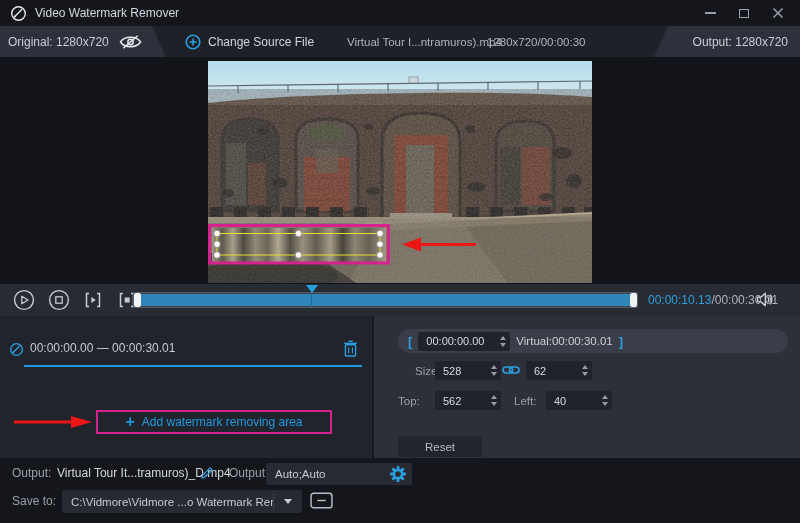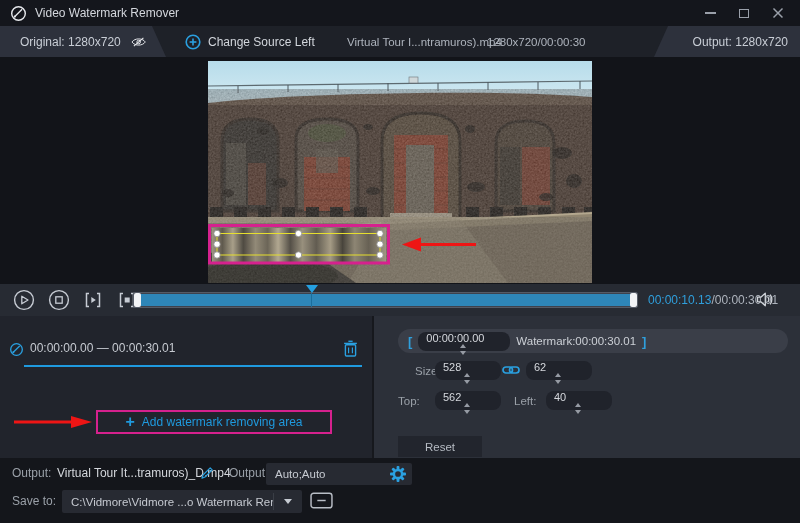--- a/index.html
+++ b/index.html
@@ -15,21 +15,21 @@
   .titlebar .logo { width:17px; height:17px; margin-right:8px; }
   .title-text { font-size:12px; color:#d4d7dd; }
   .win-controls { margin-left:auto; display:flex; align-items:center; gap:22px; padding-right:6px; }
   .win-btn { width:12px; height:12px; display:flex; align-items:center; justify-content:center; cursor:pointer; }
   .min-glyph { width:11px; height:2px; background:#9aa0aa; }
   .max-glyph { width:10px; height:9px; border:1.5px solid #9aa0aa; }
   
   .toolbar { position:absolute; left:0; top:26px; width:800px; height:31px; background:#1e2128; }
   .tab-left { position:absolute; left:0; top:0; width:166px; height:31px; background:#2d313c;
     clip-path:polygon(0 0, calc(100% - 14px) 0, 100% 100%, 0 100%);
-    display:flex; align-items:center; padding:0 20px; gap:10px; }
+    display:flex; align-items:center; padding:0 8px; gap:10px; }
   .tab-right { position:absolute; right:0; top:0; width:146px; height:31px; background:#2d313c;
     clip-path:polygon(14px 0, 100% 0, 100% 100%, 0 100%);
     display:flex; align-items:center; justify-content:flex-end; padding:0 12px; }
   .tab-label { font-size:12px; color:#c9ced6; white-space:nowrap; }
   .change-src { position:absolute; left:185px; top:0; height:31px; display:flex; align-items:center; gap:7px; cursor:pointer; }
   .change-src .txt { font-size:12px; color:#d2d6dc; }
   .tb-file { position:absolute; left:347px; top:0; height:31px; display:flex; align-items:center; font-size:11.5px; color:#aeb4bd; }
   .tb-info { position:absolute; left:487px; top:0; height:31px; display:flex; align-items:center; font-size:11.5px; color:#aeb4bd; }
   
   .preview { position:absolute; left:0; top:57px; width:800px; height:227px; background:#121419; }
@@ -58,21 +58,21 @@
   .track-underline { position:absolute; left:24px; top:29px; width:338px; height:2px; background:#1f9ade; }
   .add-area-btn { position:absolute; left:96px; top:94px; width:236px; height:24px;
     border:2px solid #d6218e; display:flex; align-items:center; justify-content:center; gap:7px; cursor:pointer; }
   .add-plus { color:#1f9ade; font-size:16px; line-height:1; font-weight:bold; }
   .add-label { color:#1f9ade; font-size:12px; }
   .arrow-left-panel { position:absolute; left:14px; top:99px; }
   
   .trim-pill { position:absolute; left:24px; top:13px; width:390px; height:24px; background:#3a3e48;
     border-radius:12px; display:flex; align-items:center; padding:0 10px; gap:6px; }
   .bracket { color:#2f9fdc; font-size:13px; font-weight:bold; }
-  .spinfield { height:19px; background:#20232b; border-radius:8px; display:flex; align-items:center;flex-direction:column; }
+  .spinfield { height:19px; background:#20232b; border-radius:2px; display:flex; align-items:center; }
   .spinfield input { background:transparent; border:none; outline:none; color:#d5d8dd;
     font-family:"Liberation Sans",sans-serif; font-size:11px; padding:0 2px 0 8px; width:100%; }
   .spin-arrows { width:13px; display:flex; flex-direction:column; align-items:center; gap:3px; padding-right:3px; cursor:pointer; }
   .arr-up { width:0; height:0; border-left:3.5px solid transparent; border-right:3.5px solid transparent; border-bottom:4px solid #969ba4; }
   .arr-down { width:0; height:0; border-left:3.5px solid transparent; border-right:3.5px solid transparent; border-top:4px solid #969ba4; }
   .pill-field { width:92px; }
   .duration-lbl { font-size:11.5px; color:#ccd0d6; white-space:nowrap; }
   .prop-label { position:absolute; font-size:11.5px; color:#9aa0a8; }
   .prop-field { position:absolute; width:66px; }
   .chain-icon { position:absolute; left:128px; top:48px; width:18px; height:12px; cursor:pointer; }
@@ -133,21 +133,21 @@
         <circle cx="12" cy="8" r="2.8" fill="none" stroke="#e8eaee" stroke-width="1.5"></circle>
         <line x1="4.5" y1="14.5" x2="19.5" y2="1.5" stroke="#e8eaee" stroke-width="1.6"></line>
       </svg>
     </div>
     <div class="change-src">
       <svg width="16" height="16" viewBox="0 0 16 16">
         <circle cx="8" cy="8" r="6.8" fill="none" stroke="#2aa0e0" stroke-width="1.6"></circle>
         <line x1="8" y1="4.6" x2="8" y2="11.4" stroke="#2aa0e0" stroke-width="1.6"></line>
         <line x1="4.6" y1="8" x2="11.4" y2="8" stroke="#2aa0e0" stroke-width="1.6"></line>
       </svg>
-      <span class="txt">Change Source Left</span>
+      <span class="txt">Change Source File</span>
     </div>
     <div class="tb-file">Virtual Tour I...ntramuros).mp4</div>
     <div class="tb-info">1280x720/00:00:30</div>
     <div class="tab-right">
       <span class="tab-label">Output: 1280x720</span>
     </div>
   </div>
 
   <div class="preview">
     <svg class="video" viewBox="0 0 384 222" preserveAspectRatio="none">
@@ -376,21 +376,21 @@
   <div class="right-panel">
     <div class="trim-pill">
       <span class="bracket">[</span>
       <div class="spinfield pill-field">
         <input value="00:00:00.00" style="">
         <div class="spin-arrows">
           <div class="arr-up"></div>
           <div class="arr-down"></div>
         </div>
       </div>
-      <span class="duration-lbl">Watermark:00:00:30.01</span>
+      <span class="duration-lbl">Virtual:00:00:30.01</span>
       <span class="bracket">]</span>
     </div>
 
     <span class="prop-label" style="left:41px; top:49px">Size:</span>
     <div class="spinfield prop-field" style="left:61px; top:45px">
       <input value="528" style="">
       <div class="spin-arrows">
         <div class="arr-up"></div>
         <div class="arr-down"></div>
       </div>

